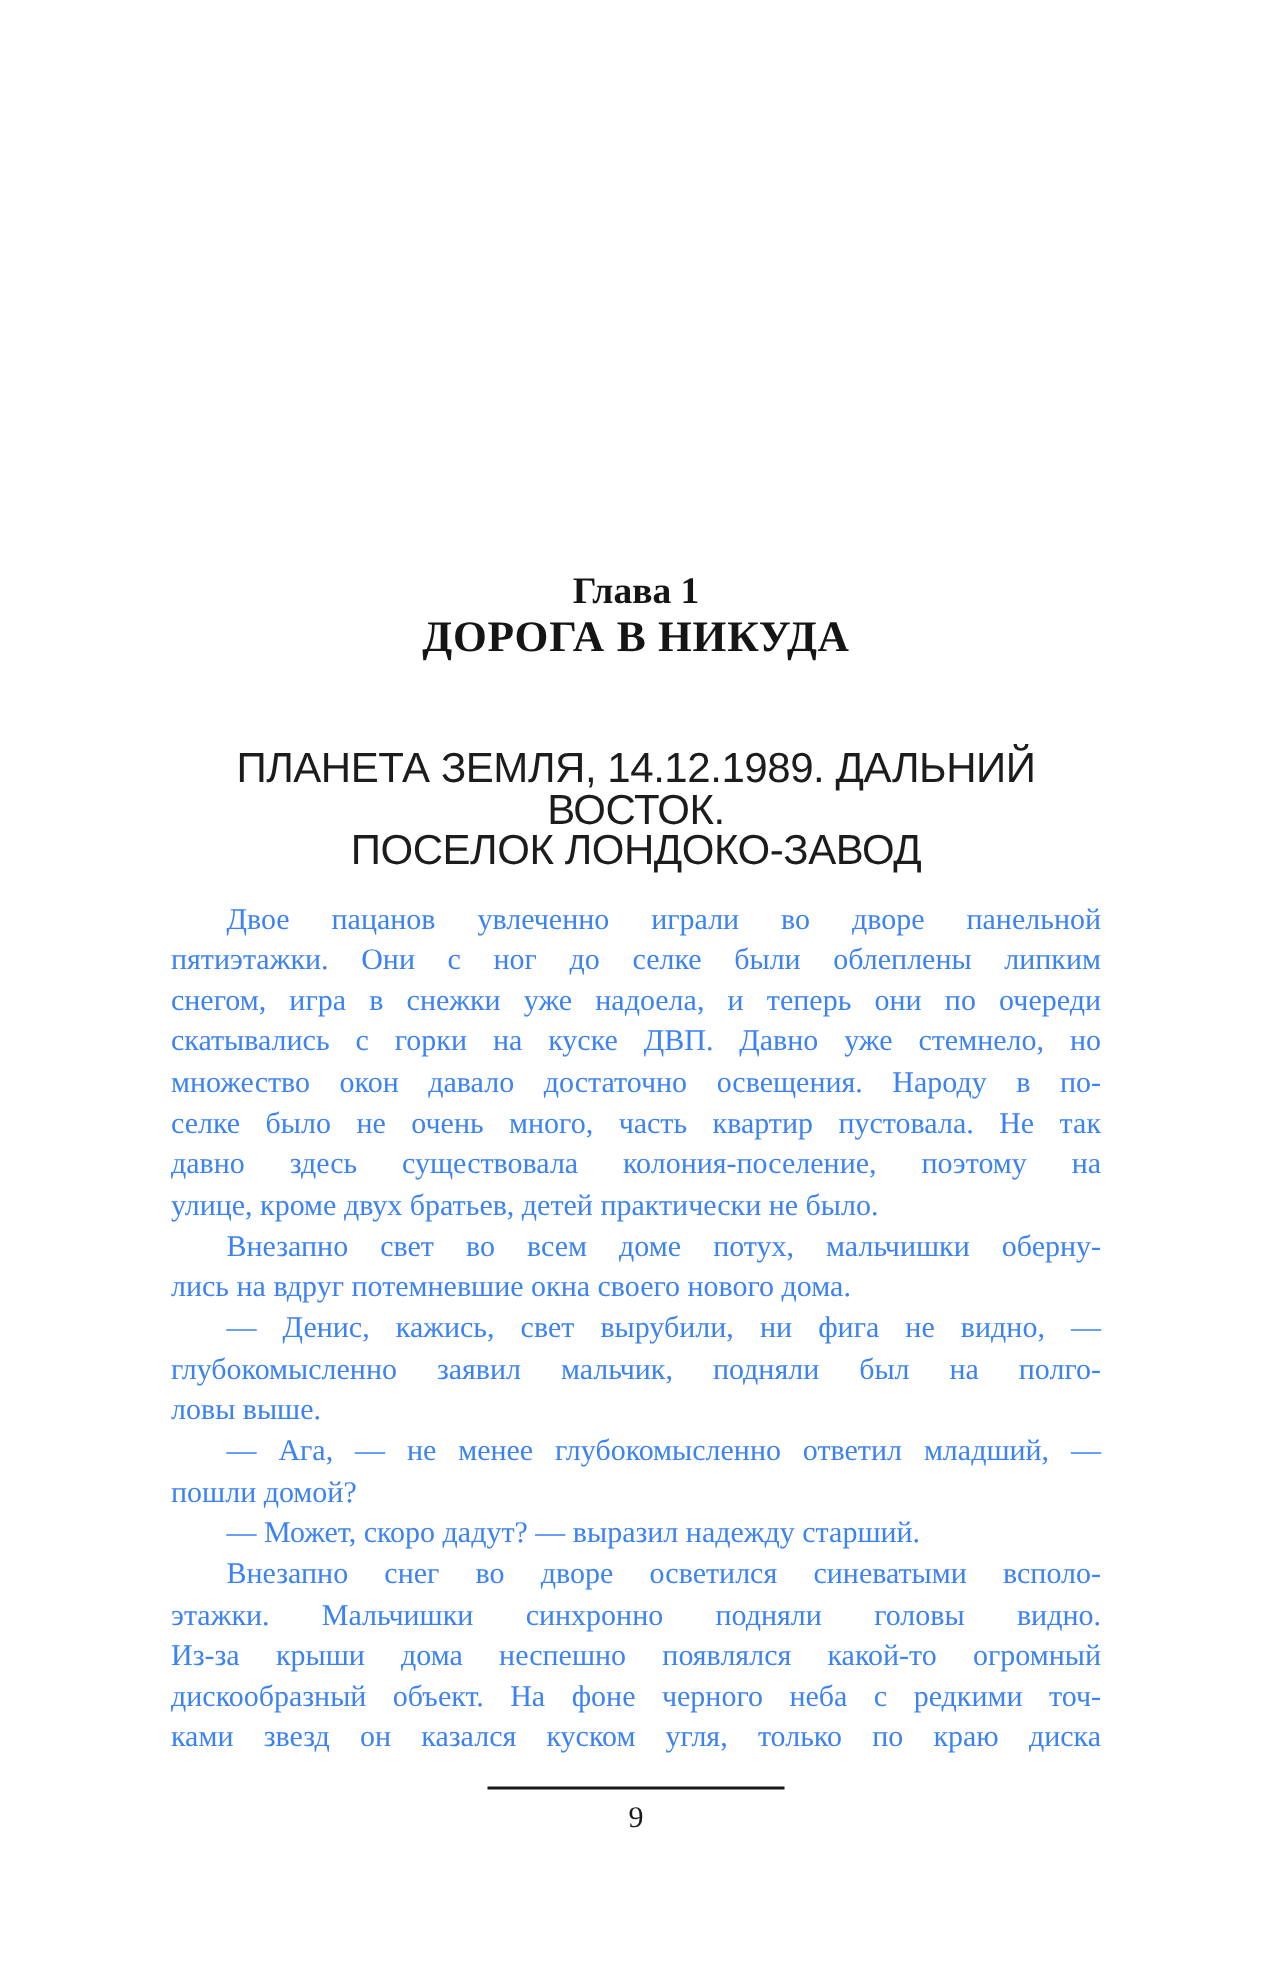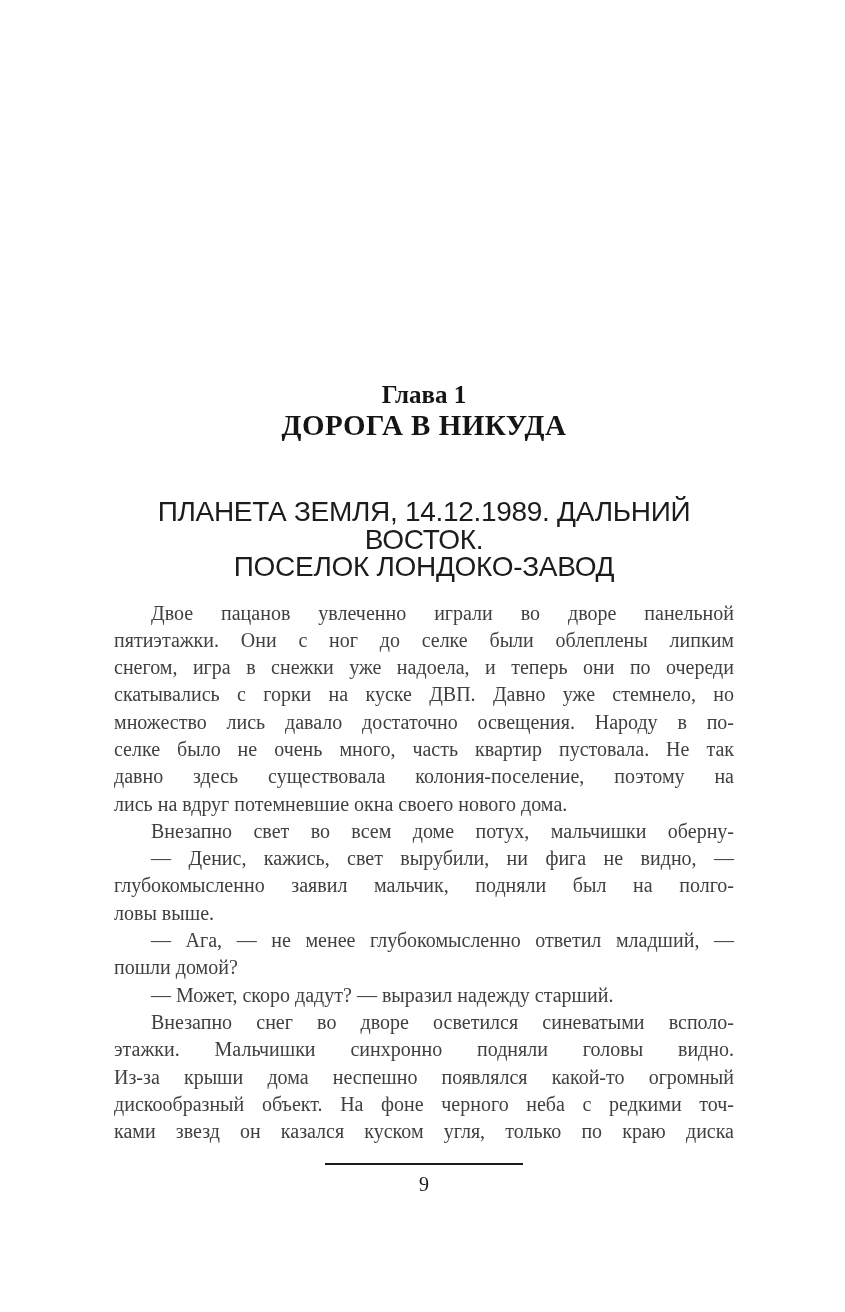--- a/index.html
+++ b/index.html
@@ -44,21 +44,21 @@
     font-family: "Liberation Sans", sans-serif;
     font-size: 28px;
     line-height: 27.5px;
     letter-spacing: -0.3px;
     color: #1c1c1c;
   }
   .body-text {
     margin-top: 19px;
     font-size: 20px;
     line-height: 27.3px;
-    color: #404040;
+    color: #3b82f6;
   }
   .para {
     margin: 0;
   }
   .line {
     text-align: justify;
     text-align-last: justify;
   }
   .line.last {
     text-align-last: left;
@@ -97,27 +97,28 @@
       <div>ПЛАНЕТА ЗЕМЛЯ, 14.12.1989. ДАЛЬНИЙ ВОСТОК.</div>
       <div>ПОСЕЛОК ЛОНДОКО-ЗАВОД</div>
     </div>
 
     <div class="body-text">
         <div class="para">
           <div class="line first">Двое пацанов увлеченно играли во дворе панельной</div>
           <div class="line">пятиэтажки. Они с ног до селке были облеплены липким</div>
           <div class="line">снегом, игра в снежки уже надоела, и теперь они по очереди</div>
           <div class="line">скатывались с горки на куске ДВП. Давно уже стемнело, но</div>
-          <div class="line">множество лись давало достаточно освещения. Народу в по-</div>
+          <div class="line">множество окон давало достаточно освещения. Народу в по-</div>
           <div class="line">селке было не очень много, часть квартир пустовала. Не так</div>
           <div class="line">давно здесь существовала колония-поселение, поэтому на</div>
+          <div class="line last">улице, кроме двух братьев, детей практически не было.</div>
         </div>
         <div class="para">
+          <div class="line first">Внезапно свет во всем доме потух, мальчишки оберну-</div>
           <div class="line last">лись на вдруг потемневшие окна своего нового дома.</div>
-          <div class="line first">Внезапно свет во всем доме потух, мальчишки оберну-</div>
         </div>
         <div class="para">
           <div class="line first">— Денис, кажись, свет вырубили, ни фига не видно, —</div>
           <div class="line">глубокомысленно заявил мальчик, подняли был на полго-</div>
           <div class="line last">ловы выше.</div>
         </div>
         <div class="para">
           <div class="line first">— Ага, — не менее глубокомысленно ответил младший, —</div>
           <div class="line last">пошли домой?</div>
         </div>

